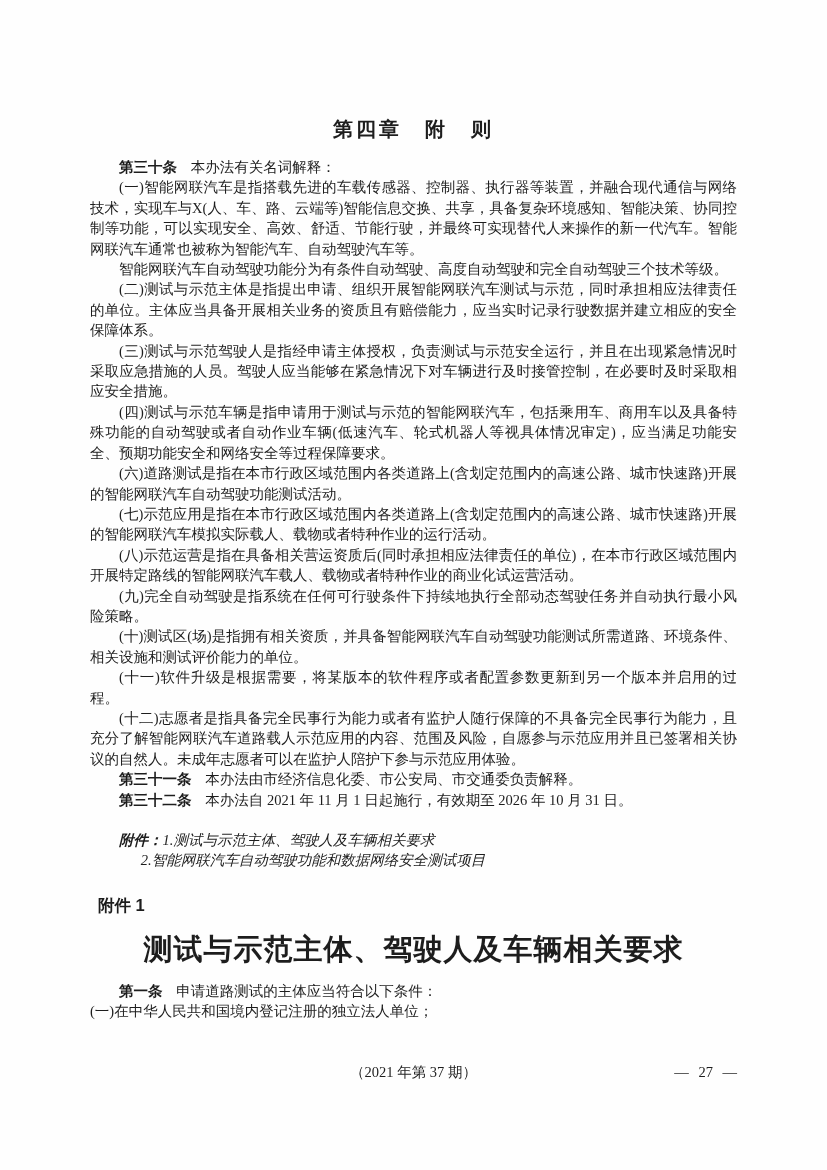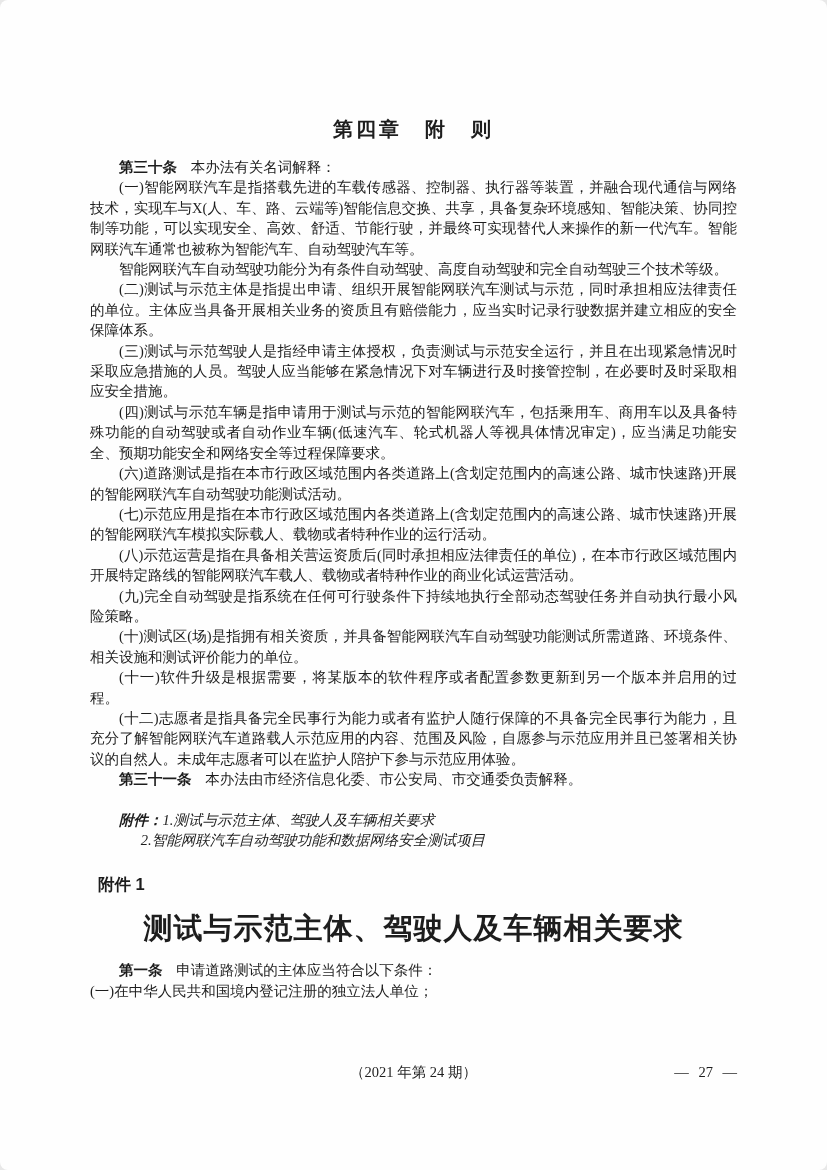--- a/index.html
+++ b/index.html
@@ -5,21 +5,20 @@
   html, body { margin: 0; padding: 0; background: #e8e8e8; }
   .page {
     position: relative;
     width: 827px;
     height: 1170px;
     margin: 0 auto;
     background: #fefefe;
     color: #1d1d1d;
     font-family: "Liberation Serif", "DejaVu Serif", serif;
     overflow: hidden;
-    border-radius: 8px;
   }
   .content {
     padding: 117px 90px 0 90px;
   }
   .chapter-title {
     margin: 0 0 16px 0;
     text-align: center;
     font-family: "Liberation Sans", "DejaVu Sans", sans-serif;
     font-weight: 700;
     font-size: 20px;
@@ -112,34 +111,35 @@
     <p class="para"><span>(三)测试与示范驾驶人是指经申请主体授权，负责测试与示范安全运行，并且在出现紧急情况时采取应急措施的人员。驾驶人应当能够在紧急情况下对车辆进行及时接管控制，在必要时及时采取相应安全措施。</span></p>
     <p class="para"><span>(四)测试与示范车辆是指申请用于测试与示范的智能网联汽车，包括乘用车、商用车以及具备特殊功能的自动驾驶或者自动作业车辆(低速汽车、轮式机器人等视具体情况审定)，应当满足功能安全、预期功能安全和网络安全等过程保障要求。</span></p>
     <p class="para"><span>(六)道路测试是指在本市行政区域范围内各类道路上(含划定范围内的高速公路、城市快速路)开展的智能网联汽车自动驾驶功能测试活动。</span></p>
     <p class="para"><span>(七)示范应用是指在本市行政区域范围内各类道路上(含划定范围内的高速公路、城市快速路)开展的智能网联汽车模拟实际载人、载物或者特种作业的运行活动。</span></p>
     <p class="para"><span>(八)示范运营是指在具备相关营运资质后(同时承担相应法律责任的单位)，在本市行政区域范围内开展特定路线的智能网联汽车载人、载物或者特种作业的商业化试运营活动。</span></p>
     <p class="para"><span>(九)完全自动驾驶是指系统在任何可行驶条件下持续地执行全部动态驾驶任务并自动执行最小风险策略。</span></p>
     <p class="para"><span>(十)测试区(场)是指拥有相关资质，并具备智能网联汽车自动驾驶功能测试所需道路、环境条件、相关设施和测试评价能力的单位。</span></p>
     <p class="para"><span>(十一)软件升级是根据需要，将某版本的软件程序或者配置参数更新到另一个版本并启用的过程。</span></p>
     <p class="para"><span>(十二)志愿者是指具备完全民事行为能力或者有监护人随行保障的不具备完全民事行为能力，且充分了解智能网联汽车道路载人示范应用的内容、范围及风险，自愿参与示范应用并且已签署相关协议的自然人。未成年志愿者可以在监护人陪护下参与示范应用体验。</span></p>
     <p class="para"><span class="lead">第三十一条</span><span>本办法由市经济信息化委、市公安局、市交通委负责解释。</span></p>
+    <p class="para"><span class="lead">第三十二条</span><span>本办法自 2021 年 11 月 1 日起施行，有效期至 2026 年 10 月 31 日。</span></p>
 
     <div class="attachments-note">
       <p class="note-line l1"><span class="note-lead">附件：</span><span>1.测试与示范主体、驾驶人及车辆相关要求</span></p>
       <p class="note-line l2"><span>2.智能网联汽车自动驾驶功能和数据网络安全测试项目</span></p>
     </div>
 
     <p class="attachment-label">附件 1</p>
 
     <h2 class="attachment-title">测试与示范主体、驾驶人及车辆相关要求</h2>
 
     <div class="attachment-body">
       <p class="para"><span class="lead">第一条</span><span>申请道路测试的主体应当符合以下条件：</span></p>
       <p class="para no-indent"><span>(一)在中华人民共和国境内登记注册的独立法人单位；</span></p>
     </div>
 
   </div>
 
   <div class="footer">
-    <span class="issue">（2021 年第 24 期）</span>
+    <span class="issue">（2021 年第 37 期）</span>
     <span class="page-number">— 27 —</span>
   </div>
 </div>
 
 </body></html>

